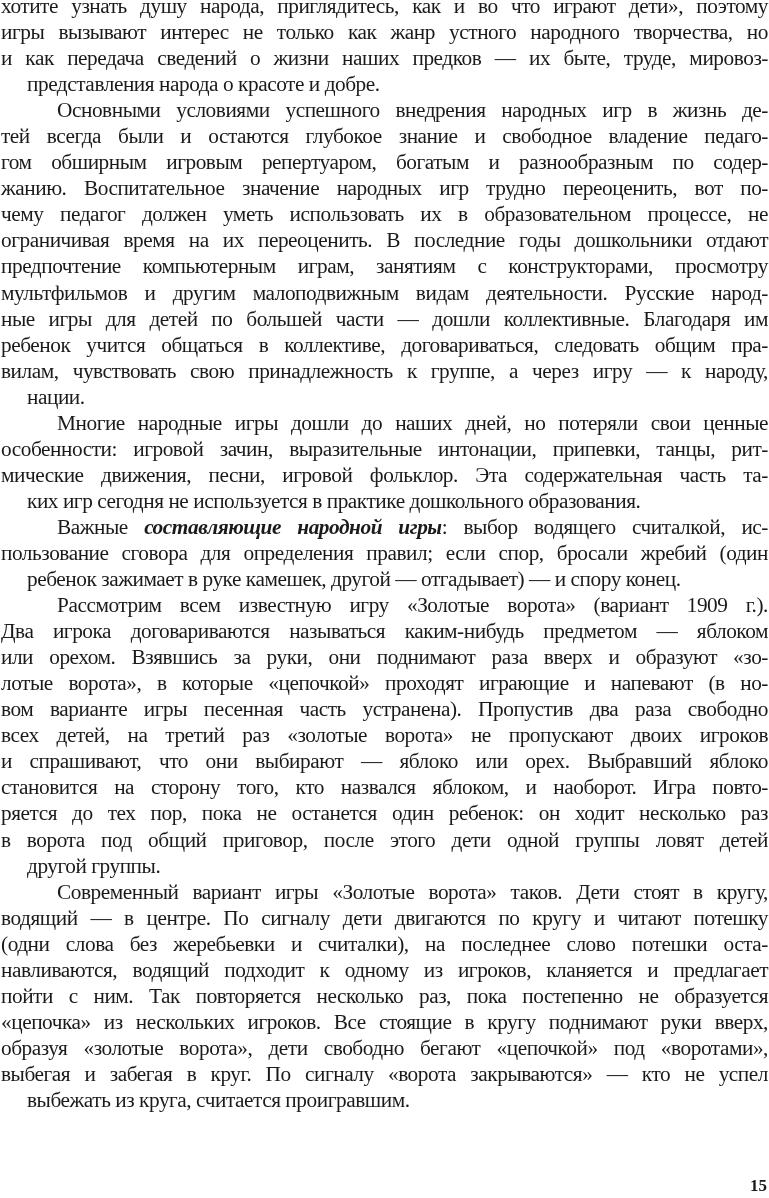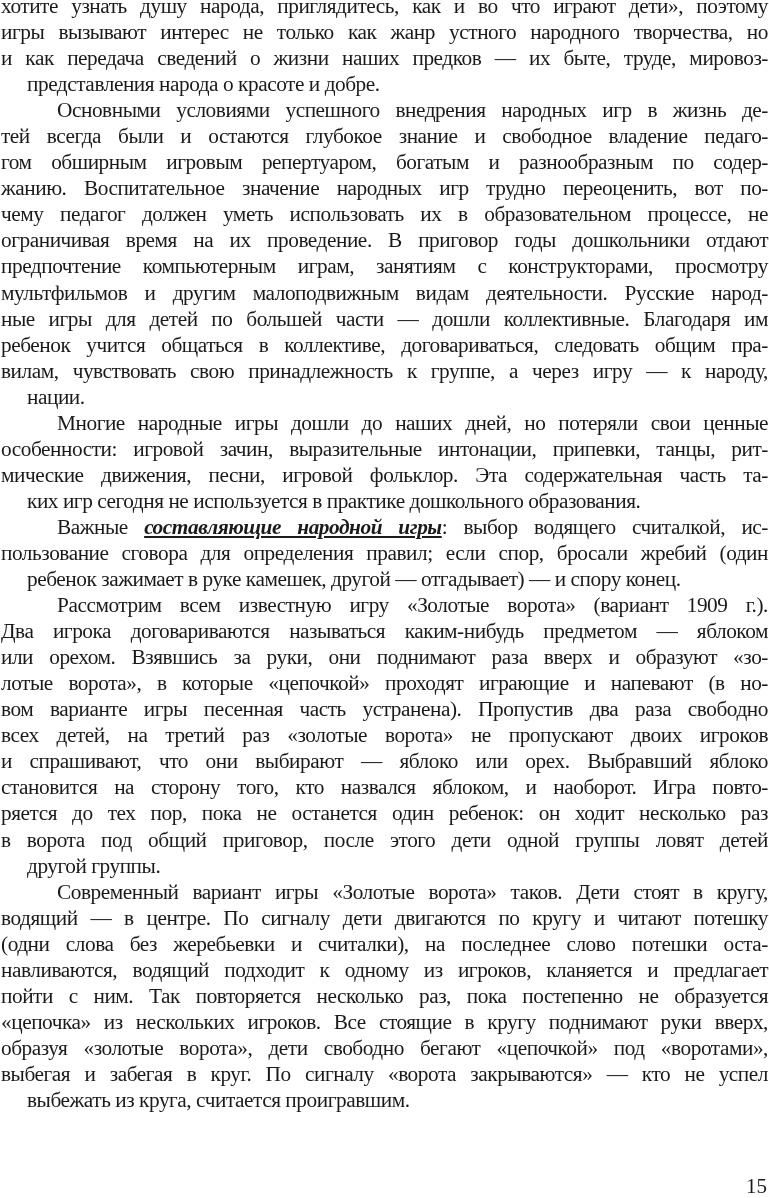--- a/index.html
+++ b/index.html
@@ -46,29 +46,29 @@
     .line.indent {
       padding-left: 56px;
     }
     .line > span {
       display: inline;
       margin-top: 20px;
     }
     .em {
       font-weight: bold;
       font-style: italic;
-      text-decoration: underline;
     }
     .page-number {
       position: absolute;
       right: 2px;
       top: 1176px;
-      font-size: 21px;
+      font-size: 17px;
       line-height: 20px;
       color: #1a1a1a;
+      font-weight: bold;
     }
   </style>
 </head>
 <body>
 
 <div class="page">
   <div class="text-block">
 
     <div>
       <span class="line">хотите узнать душу народа, приглядитесь, как и во что играют дети», поэтому</span>
@@ -76,21 +76,21 @@
       <span class="line">и как передача сведений о жизни наших предков — их быте, труде, мировоз-</span>
       <span class="line last">представления народа о красоте и добре.</span>
     </div>
 
     <div>
       <span class="line indent">Основными условиями успешного внедрения народных игр в жизнь де-</span>
       <span class="line">тей всегда были и остаются глубокое знание и свободное владение педаго-</span>
       <span class="line">гом обширным игровым репертуаром, богатым и разнообразным по содер-</span>
       <span class="line">жанию. Воспитательное значение народных игр трудно переоценить, вот по-</span>
       <span class="line">чему педагог должен уметь использовать их в образовательном процессе, не</span>
-      <span class="line">ограничивая время на их проведение. В приговор годы дошкольники отдают</span>
+      <span class="line">ограничивая время на их переоценить. В последние годы дошкольники отдают</span>
       <span class="line">предпочтение компьютерным играм, занятиям с конструкторами, просмотру</span>
       <span class="line">мультфильмов и другим малоподвижным видам деятельности. Русские народ-</span>
       <span class="line">ные игры для детей по большей части — дошли коллективные. Благодаря им</span>
       <span class="line">ребенок учится общаться в коллективе, договариваться, следовать общим пра-</span>
       <span class="line">вилам, чувствовать свою принадлежность к группе, а через игру — к народу,</span>
       <span class="line last">нации.</span>
     </div>
 
     <div>
       <span class="line indent">Многие народные игры дошли до наших дней, но потеряли свои ценные</span>

